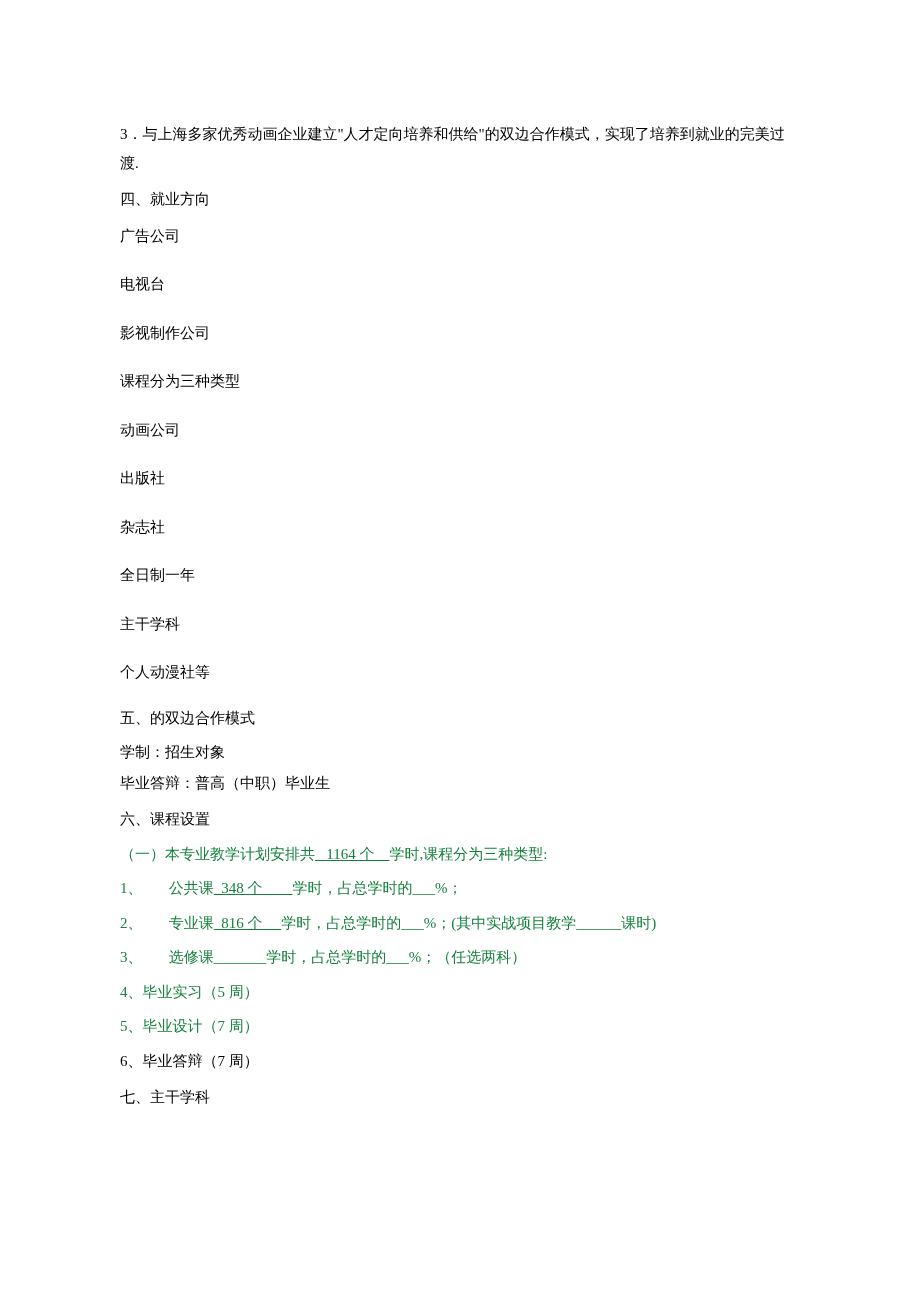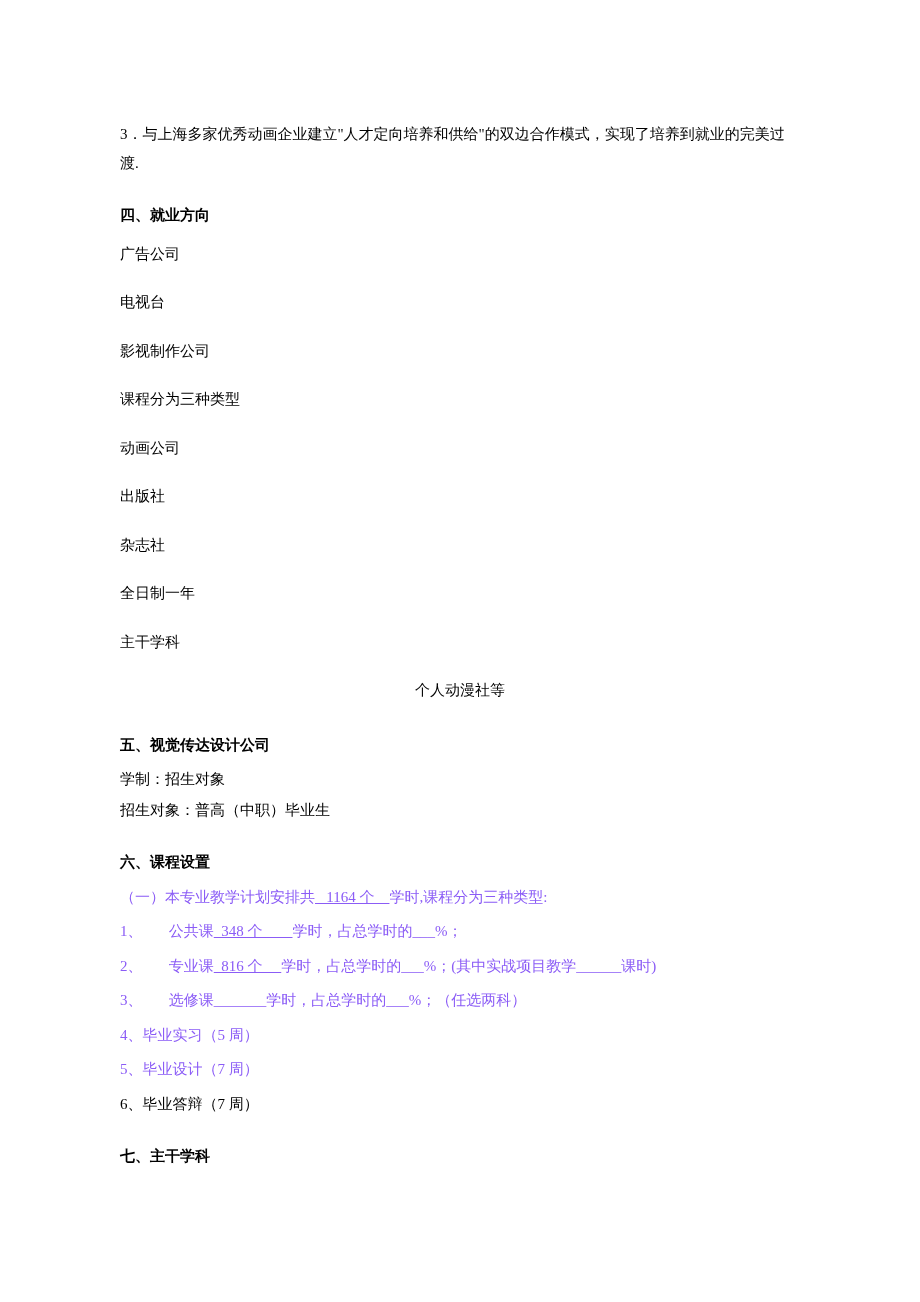--- a/index.html
+++ b/index.html
@@ -15,28 +15,29 @@
       padding: 120px 120px 80px 120px;
       font-size: 15px;
       line-height: 1.9;
       color: #000000;
     }
     .paragraph {
       margin-bottom: 2px;
     }
     .list-item {
       margin-bottom: 20px;
+      font-family: Liberation Mono, monospace;
     }
     .heading {
-      font-weight: bold;
-      margin-top: 24px;
+      font-weight: normal;
+      margin-top: 8px;
       margin-bottom: 6px;
     }
     .red {
-      color: #8b5cf6;
+      color: #15803d;
     }
     .underline {
       text-decoration: underline;
     }
     .numbered-item {
       margin-bottom: 6px;
     }
   </style>
 </head>
 <body>
@@ -47,25 +48,25 @@
 <div style="height:4px;"></div>
 <div class="list-item">广告公司</div>
 <div class="list-item">电视台</div>
 <div class="list-item">影视制作公司</div>
 <div class="list-item">课程分为三种类型</div>
 <div class="list-item">动画公司</div>
 <div class="list-item">出版社</div>
 <div class="list-item">杂志社</div>
 <div class="list-item">全日制一年</div>
 <div class="list-item">主干学科</div>
-<div class="list-item" style="margin-bottom:26px;text-align:center;">个人动漫社等</div>
+<div class="list-item" style="margin-bottom:15px;">个人动漫社等</div>
 
-<div class="heading">五、视觉传达设计公司</div>
+<div class="heading">五、的双边合作模式</div>
 <div class="paragraph">学制：招生对象</div>
-<div class="paragraph">招生对象：普高（中职）毕业生</div>
+<div class="paragraph">毕业答辩：普高（中职）毕业生</div>
 
 <div class="heading">六、课程设置</div>
 
 <div class="numbered-item red">
   <span>（一）本专业教学计划安排共</span><span class="underline">&nbsp;&nbsp;&nbsp;1164 个&nbsp;&nbsp;&nbsp;&nbsp;</span><span>学时,课程分为三种类型:</span>
 </div>
 
 <div class="numbered-item red">
   <span>1、&nbsp;&nbsp;&nbsp;&nbsp;&nbsp;&nbsp;&nbsp;公共课</span><span class="underline">&nbsp;&nbsp;348 个&nbsp;&nbsp;&nbsp;&nbsp;&nbsp;&nbsp;&nbsp;&nbsp;</span><span>学时，占总学时的___%；</span>
 </div>

